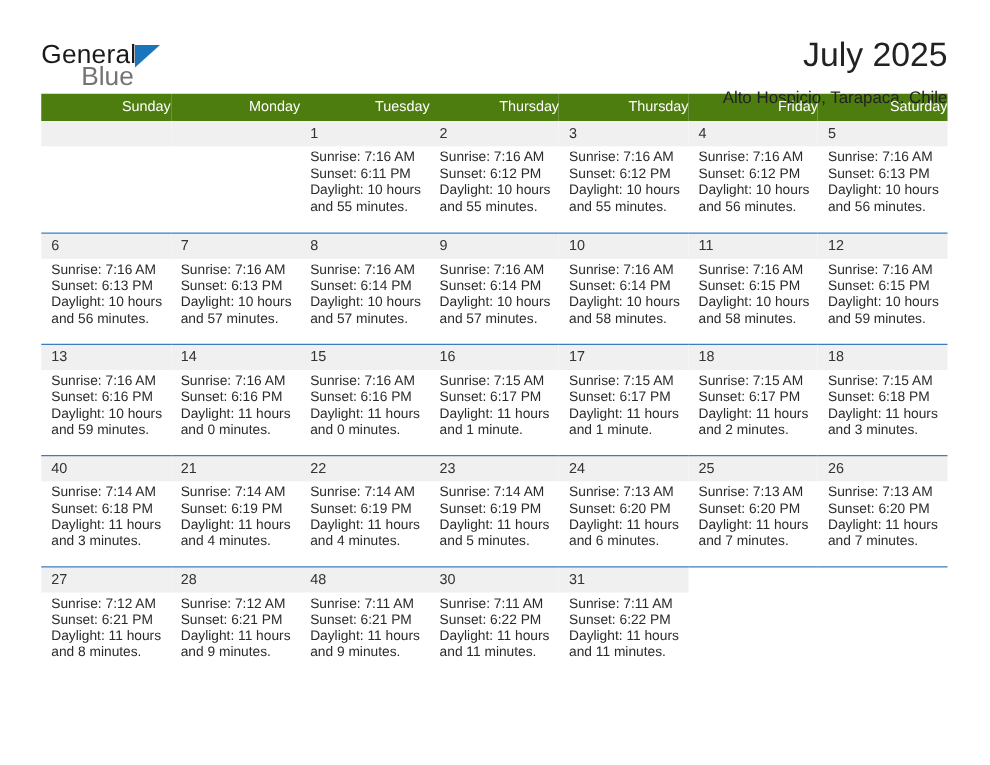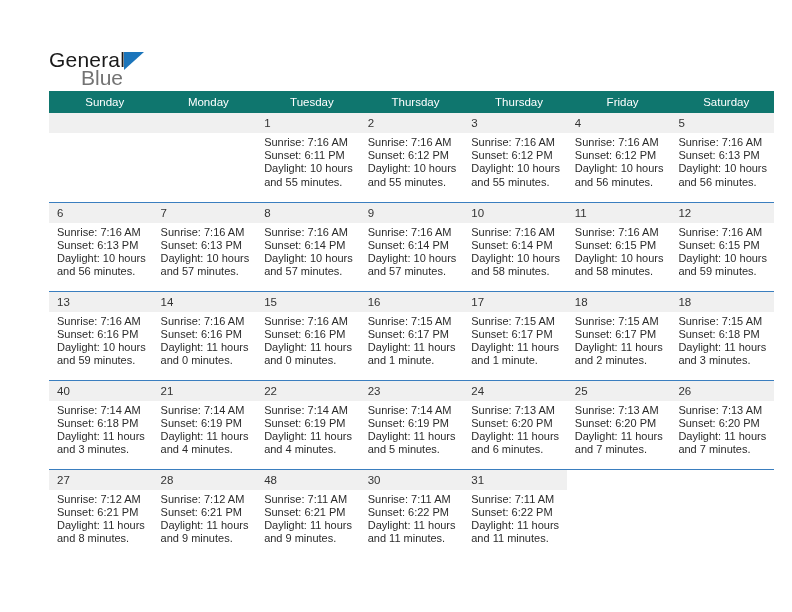--- a/index.html
+++ b/index.html
@@ -13,21 +13,21 @@
     width: 792px;
     height: 612px;
     font-family: "Liberation Sans", sans-serif;
     color: #222222;
     overflow: hidden;
   }
   .page {
     position: relative;
     width: 792px;
     height: 612px;
-    padding: 16px;
+    padding: 0;
   }
 
   
   .header {
     display: flex;
     align-items: flex-start;
     justify-content: space-between;
     padding: 28px 34px 0 33px;
     height: 75px;
   }
@@ -84,25 +84,25 @@
   
   .cal-wrap {
     padding: 0 34px 0 33px;
   }
   table.calendar {
     width: 725px;
     border-collapse: collapse;
     table-layout: fixed;
   }
   table.calendar th {
-    background: #0f766e;
+    background: #4d7c0f;
     color: #ffffff;
     font-size: 11.5px;
     font-weight: normal;
-    text-align: center;
+    text-align: right;
     padding: 5px 0 5px 8px;
     height: 21px;
     border: none;
   }
   table.calendar td {
     vertical-align: top;
     padding: 0;
     border: none;
     border-top: 1px solid #3a7ebf;
     height: 89px;
@@ -130,20 +130,24 @@
 </style>
 </head>
 <body>
 
 <div class="page">
 
   <div class="header">
     <div class="brand">
       <span class="brand-line1">General</span><span class="brand-triangle"></span>
       <span class="brand-line2">Blue</span>
+    </div>
+    <div class="title-block">
+      <h1 class="cal-title">July 2025</h1>
+      <h2 class="cal-subtitle">Alto Hospicio, Tarapaca, Chile</h2>
     </div>
   </div>
 
   <div class="cal-wrap">
     <table class="calendar">
       <thead>
         <tr>
           <th>Sunday</th>
           <th>Monday</th>
           <th>Tuesday</th>

